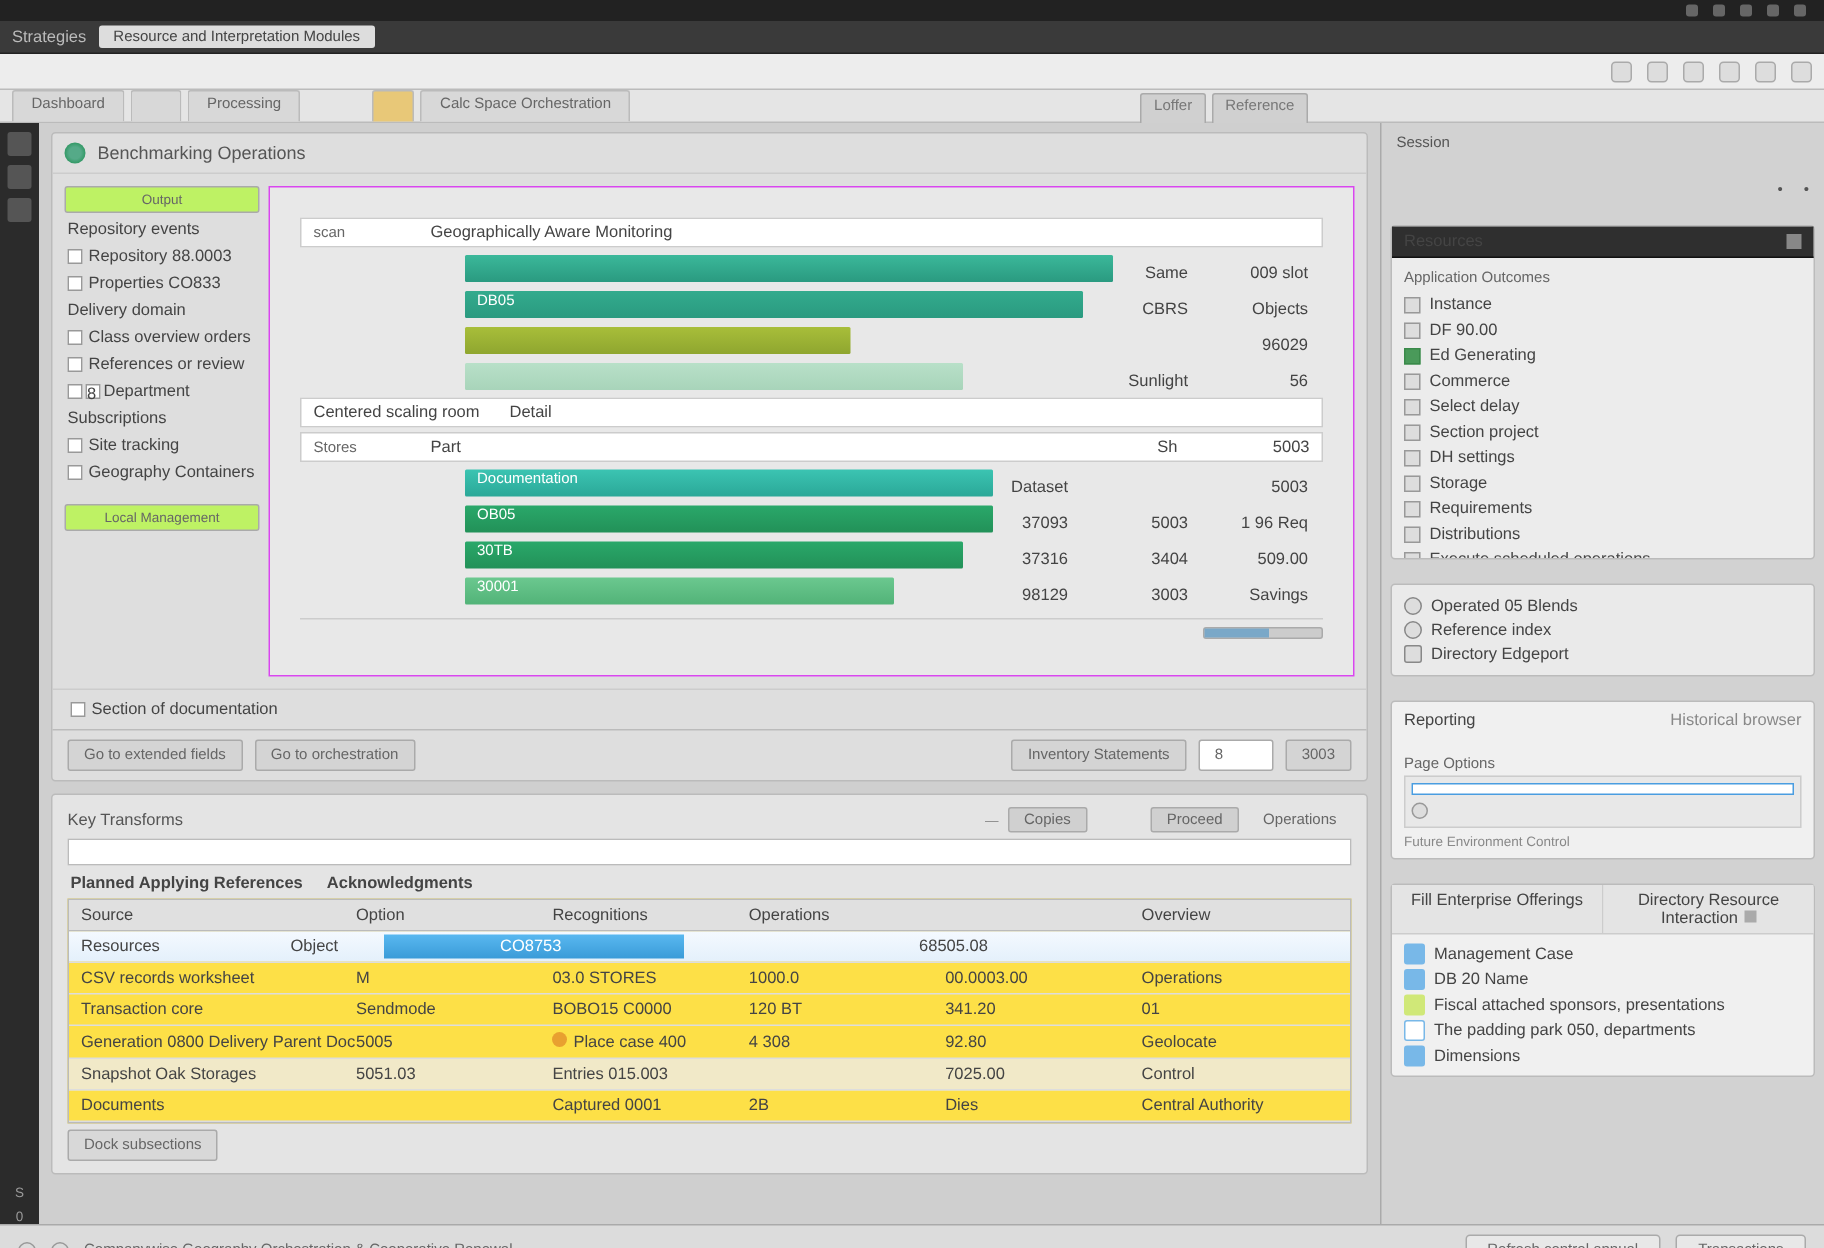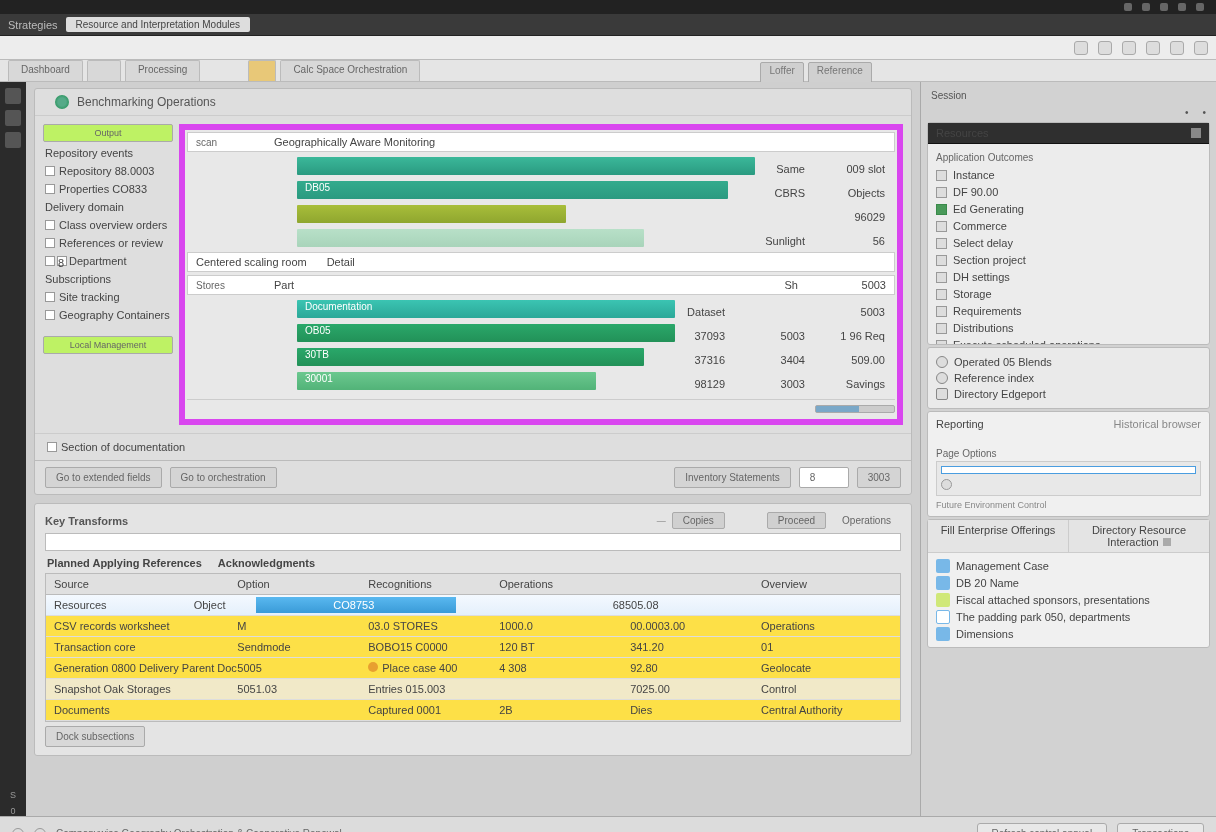--- a/index.html
+++ b/index.html
@@ -14,29 +14,29 @@
 .tabs-row{height:22px;background:#e5e5e5;border-bottom:1px solid #bbb;display:flex;align-items:stretch;padding:0 8px;gap:4px}
 .tabs-row .tab{background:#d8d8d8;border:1px solid #bbb;border-bottom:none;padding:3px 12px;font-size:10px;color:#666;border-radius:2px 2px 0 0}
 .tabs-row .spacer{flex:1}
 .tabs-row .mini{background:#d0d0d0;border:1px solid #aaa;padding:2px 8px;font-size:10px;color:#777;border-radius:2px;margin-top:2px;height:30px}
 .main{display:flex;height:734px}
 .leftcol{width:26px;background:#2b2b2b;display:flex;flex-direction:column;align-items:center;padding-top:6px;gap:6px}
 .leftcol .ic{width:16px;height:16px;background:#555;border-radius:2px}
 .leftcol .lbl{color:#999;font-size:9px;writing-mode:horizontal-tb}
 .mid{flex:1;background:#cfcfcf;padding:6px 8px;display:flex;flex-direction:column;gap:8px}
 .panel{background:#dedede;border:1px solid #bbb;border-radius:3px}
-.panel-head{display:flex;align-items:flex-start;padding:6px 20px;gap:8px;border-bottom:1px solid #ccc}
+.panel-head{display:flex;align-items:flex-start;padding:6px 8px;gap:8px;border-bottom:1px solid #ccc}
 .panel-head .logo{width:14px;height:14px;background:radial-gradient(circle,#5a8 40%,#396 70%);border-radius:50%}
 .panel-head .title{font-size:12px;color:#555}
 .panel-body{padding:8px;display:flex;gap:6px}
 .options{width:130px;display:flex;flex-direction:column;gap:4px}
 .opt-btn{background:#bef264;border:1px solid #aaa;padding:3px 6px;font-size:9px;color:#666;border-radius:2px;text-align:center}
 .opt-row{display:flex;align-items:center;gap:4px;font-size:10px;color:#666;padding:1px 2px}
 .opt-row .cb{width:10px;height:10px;border:1px solid #999;background:#fff}
-.chart-area{flex:1;display:flex;flex-direction:column;gap:3px;background:#e8e8e8;border:6px solid #d946ef;padding:2px}
+.chart-area{flex:1;display:flex;flex-direction:column;gap:3px;background:#e8e8e8;border:1px solid #d946ef;padding:20px}
 .chart-title-row{display:flex;align-items:center;gap:8px;background:#fff;border:1px solid #ccc;padding:3px 8px}
 .chart-title-row .lab{width:70px;font-size:10px;color:#666}
 .chart-title-row .val{font-size:11px;color:#444}
 .bars-section{display:flex;flex-direction:column;gap:2px}
 .bar-row{display:flex;align-items:center;height:22px}
 .bar-row .lbl{width:110px;font-size:10px;color:#666;padding-left:6px}
 .bar-row .bar-wrap{flex:1;display:flex;align-items:flex-end;position:relative}
 .bar-row .bar{height:18px;border-radius:1px}
 .bar-row .vals{margin-left:auto;display:flex;gap:30px;font-size:10px;color:#888;padding-right:10px}
 .bar-row .vals span{width:50px;text-align:right}
@@ -48,38 +48,38 @@
 .bar-cyan{background:linear-gradient(#3bc4b2,#2ba898);width:78%}
 .bar-grn1{background:linear-gradient(#2aa86a,#229158);width:64%}
 .bar-grn2{background:linear-gradient(#2aa86a,#229158);width:58%}
 .bar-grn3{background:linear-gradient(#6bc88f,#52b378);width:50%}
 .panel-footer{padding:6px 10px;display:flex;gap:8px;border-top:1px solid #ccc;align-items:center}
 .pf-btn{background:#d4d4d4;border:1px solid #aaa;padding:4px 10px;font-size:10px;color:#666;border-radius:2px}
 .progress{width:80px;height:8px;background:#ccc;border:1px solid #aaa;border-radius:2px;margin-left:auto}
 .progress .fill{height:100%;width:55%;background:#7aa8c8}
 .panel2{background:#e4e4e4;border:1px solid #bbb;border-radius:3px;padding:8px 10px}
 .p2head{display:flex;align-items:center;gap:8px;margin-bottom:4px}
-.p2head .htitle{font-size:11px;color:#555;font-weight:bold}
+.p2head .htitle{font-size:11px;color:#555;font-weight:normal}
 .p2head .rght{margin-left:auto;display:flex;gap:6px;align-items:center}
 .p2head .chip{background:#d0d0d0;border:1px solid #aaa;padding:2px 10px;font-size:10px;color:#666;border-radius:2px}
 .input-line{background:#fff;border:1px solid #bbb;height:18px;margin-bottom:6px}
 .subtabs{display:flex;gap:16px;font-size:10px;color:#555;font-weight:bold;margin-bottom:4px;padding:0 2px}
 .tbl{width:100%;border:1px solid #bbb;background:#fde047}
 .tbl .thead{display:flex;background:#e0e0e0;border-bottom:1px solid #bbb;padding:4px 8px;font-size:10px;color:#666}
 .tbl .thead>div{flex:1}
 .tbl .thead>div:first-child{flex:1.4}
 .tbl .trow{display:flex;padding:4px 8px;font-size:10px;color:#666;border-bottom:1px solid #ddd;align-items:center}
 .tbl .trow>div{flex:1}
 .tbl .trow>div:first-child{flex:1.4;display:flex;align-items:center;gap:4px}
 .tbl .trow.sel{background:linear-gradient(#f4f9ff,#e4f0fb)}
 .tbl .trow.sel .ic{width:10px;height:10px;background:#3a9bd8;border-radius:50%}
 .tbl .trow.hl{background:#f1e9c8}
 .tbl .trow .hlbar{position:absolute;height:16px;background:linear-gradient(#59b8f0,#3a9bd8);z-index:0}
 .trow.pos{position:relative}
-.right{width:296px;background:#d2d2d2;padding:6px;display:flex;flex-direction:column;gap:2px;border-left:1px solid #aaa}
+.right{width:296px;background:#d2d2d2;padding:6px;display:flex;flex-direction:column;gap:16px;border-left:1px solid #aaa}
 .right .sect{font-size:10px;color:#555;padding:2px 4px}
 .rpanel{background:#ececec;border:1px solid #bbb;border-radius:3px}
 .rp-hd{background:#2f2f2f;color:#ddd;padding:4px 8px;font-size:10px;border-bottom:1px solid #111;display:flex;align-items:center}
 .rp-hd .sq{width:10px;height:10px;background:#888;margin-left:auto}
 .rp-body{padding:6px 8px;display:flex;flex-direction:column;gap:3px;max-height:200px;overflow:hidden}
 .rp-sub{font-size:10px;color:#666;padding:2px 0}
 .rp-item{display:flex;align-items:center;gap:6px;font-size:10px;color:#666;padding:1px 0}
 .rp-item .ric{width:11px;height:11px;border:1px solid #999;background:#ddd}
 .rp-item.green .ric{background:#4a9a5a;border-color:#3a8a4a}
 .rgroup{background:#eaeaea;border:1px solid #bbb;padding:6px 8px;border-radius:3px}

